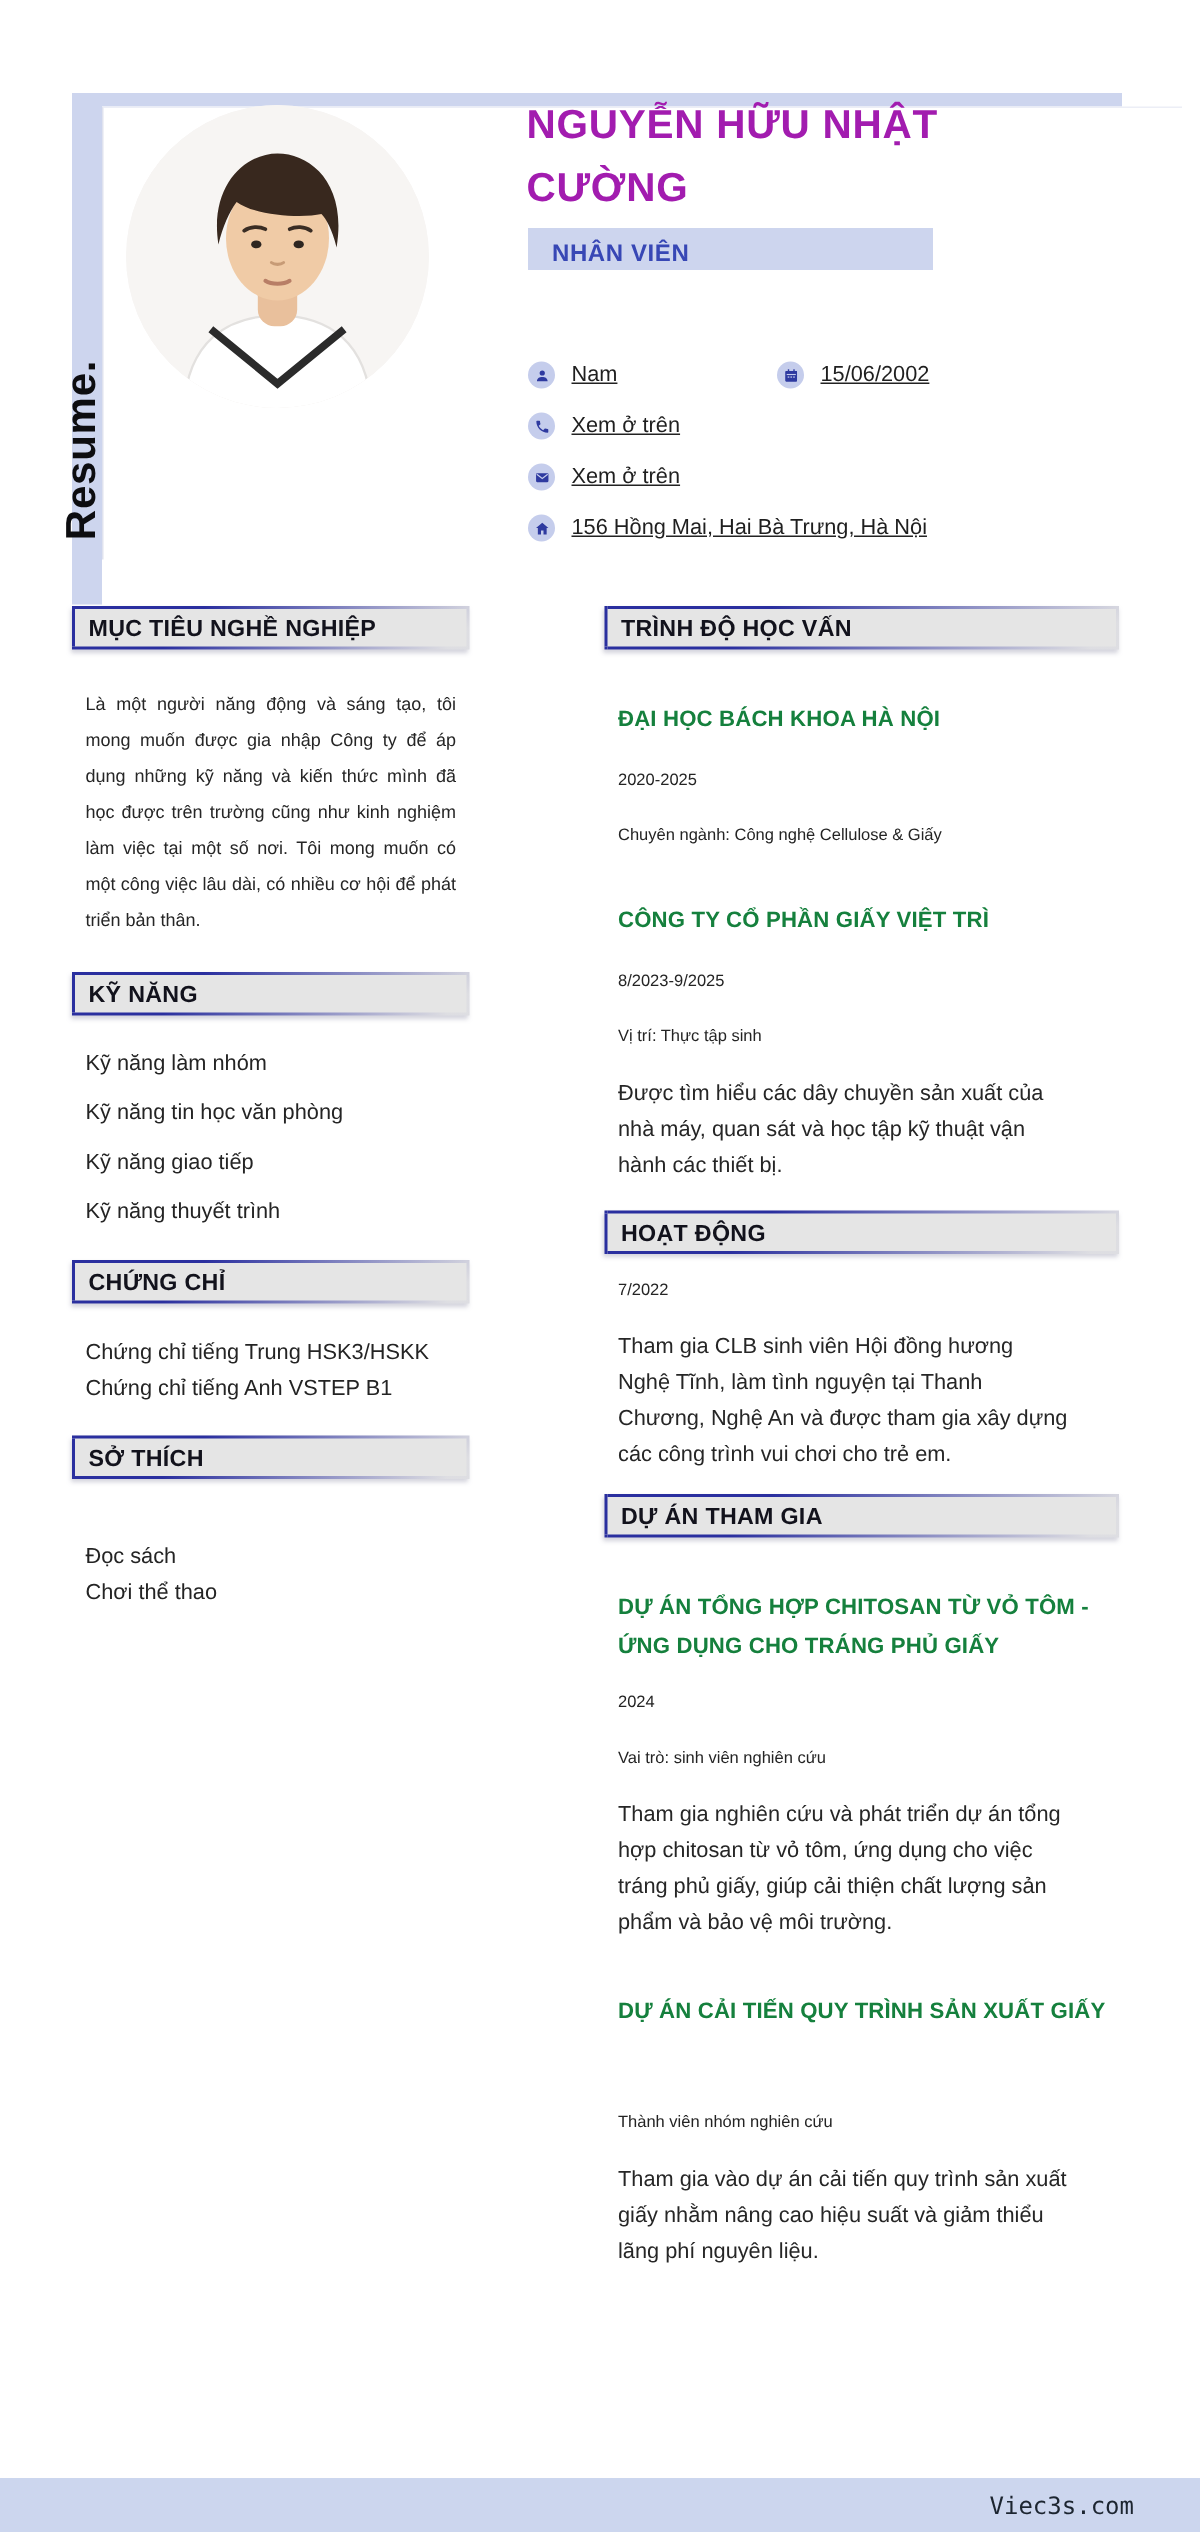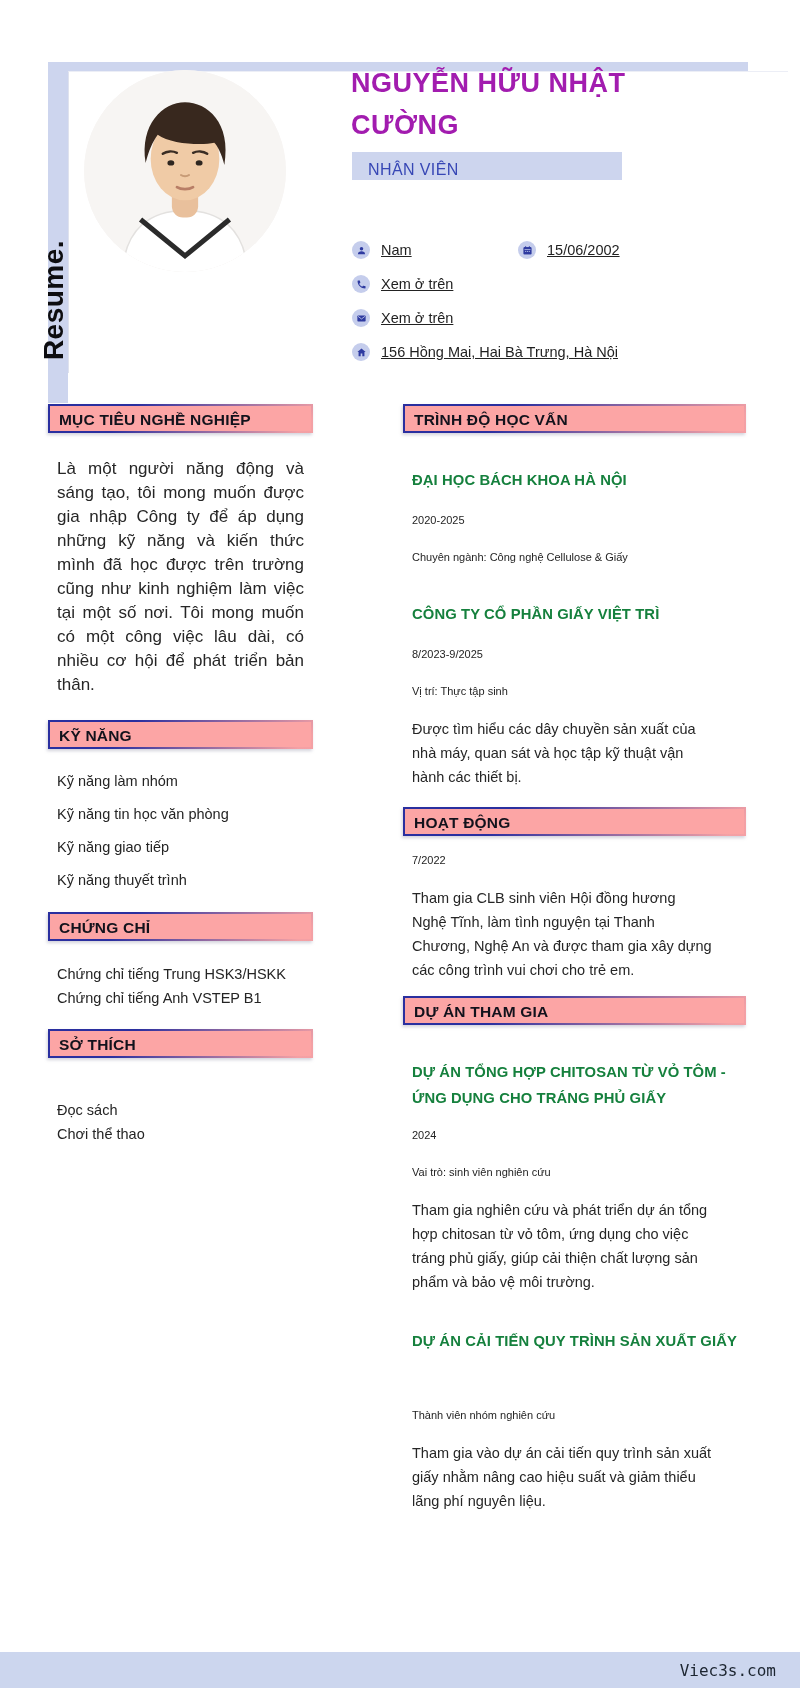--- a/index.html
+++ b/index.html
@@ -14,57 +14,57 @@
     position:absolute;left:54px;top:300px;transform:translate(-50%,-50%) rotate(-90deg);
     font-size:28px;font-weight:bold;color:#0d0d10;letter-spacing:.5px;white-space:nowrap;
   }
   .card{position:absolute;left:68px;top:71px;width:719px;height:301px;border-left:1px solid #dfe2ee;border-top:1px solid #eceef6;}
   
   .photo{position:absolute;left:84px;top:70px;width:202px;height:202px;border-radius:50%;overflow:hidden;background:#f7f5f4;}
   .photo svg{display:block;width:100%;height:100%;}
   
   .name{position:absolute;left:351px;top:62px;font-size:27px;font-weight:bold;color:#a21caf;line-height:42px;letter-spacing:.5px;}
   .job-highlight{position:absolute;left:352px;top:152px;width:270px;height:28px;background:var(--accent-lavender,#cdd5ee);}
-  .job-title{position:absolute;left:368px;top:161px;font-size:16px;font-weight:normal;color:var(--title-blue,#3747b5);letter-spacing:.4px;}
+  .job-title{position:absolute;left:368px;top:161px;font-size:16px;font-weight:bold;color:var(--title-blue,#3747b5);letter-spacing:.4px;}
   
   .contacts{position:absolute;left:352px;top:237px;width:430px;text-decoration:underline;}
   .crow{display:flex;align-items:center;height:26px;margin-bottom:8px;}
   .cic{width:18px;height:18px;border-radius:50%;background:var(--icon-bg,#c5cdec);display:flex;align-items:center;justify-content:center;flex:0 0 18px;}
   .cic svg{width:11px;height:11px;fill:var(--icon-fg,#2e3aa0);}
   .cval{margin-left:11px;font-size:14.5px;color:#1f1f1f;}
   .cval.w{width:126px;}
   .crow .second{margin-left:11px;}
   
   .col-left{position:absolute;left:48px;top:404px;width:265px;}
   .col-right{position:absolute;left:403px;top:404px;width:343px;}
   .secbox{
-    height:29px;line-height:27px;background:#fca5a5;padding-left:9px;box-sizing:border-box;
+    height:29px;line-height:27px;background:#e5e5e5;padding-left:9px;box-sizing:border-box;
     border:2px solid;border-image:linear-gradient(135deg,var(--accent-border-blue,#2a2f9f) 30%,rgba(42,47,159,.04) 95%) 1;
     box-shadow:-1px 2px 3px rgba(128,130,155,.35);
   }
   .sectitle{font-weight:bold;font-size:15.5px;color:#12121c;letter-spacing:.2px;}
   .mt-obj{margin-top:0;}
-  .para{margin:24px 0 0;padding:0 9px;text-align:justify;font-size:17px;line-height:24px;color:#262626;}
+  .para{margin:24px 0 0;padding:0 9px;text-align:justify;font-size:12px;line-height:24px;color:#262626;}
   .mt-skills{margin-top:23px;} .mt-certs{margin-top:20px;} .mt-hobby{margin-top:19px;}
   .skill-list{margin-top:20px;padding:0 9px;}
   .skill-item{font-size:14.5px;line-height:24px;margin-bottom:9px;color:#242424;}
   .plain-list{margin-top:21px;padding:0 9px;}
   .plain-item{font-size:14.5px;line-height:24px;color:#242424;}
   .hobby-list{margin-top:40px;}
   
   .ehead{font-weight:bold;font-size:14.8px;line-height:26px;margin:34px 4px 0 9px;color:#15803d;letter-spacing:.1px;}
   .eline{font-size:11px;line-height:20px;margin:17px 9px 0;color:#242424;min-height:20px;}
   .eline.tight{margin-top:14px;}
   .epara{font-size:14.5px;line-height:24px;margin:16px 32px 0 9px;color:#262626;}
   .mt-exp{margin-top:33px;} .mt-act{margin-top:18px;} .mt-proj{margin-top:14px;}
   .proj2{margin-top:14px;}
   
   .footer{
     position:absolute;left:0;bottom:0;width:800px;height:36px;background:var(--footer-bg,#ccd6ee);
-    display:flex;align-items:center;justify-content:flex-end;padding-right:24px;box-sizing:border-box;z-index:5;
+    display:flex;align-items:center;justify-content:flex-end;padding-right:44px;box-sizing:border-box;z-index:5;
   }
   .footer span{font-family:"DejaVu Sans Mono",monospace;font-size:16px;color:#1c2530;}
 </style>
 </head>
 <body>
 
 <div class="page">
 
   <div class="topbar"></div>
   <div class="vbar"></div>

